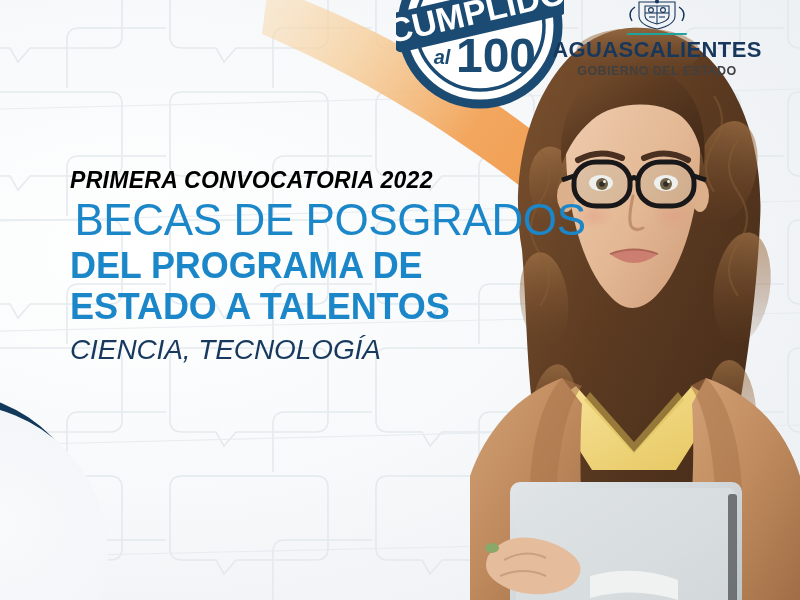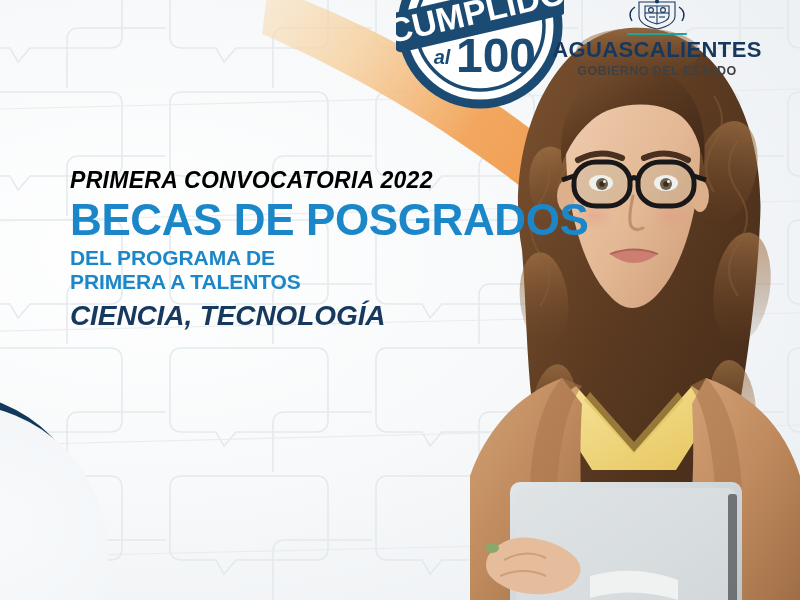--- a/index.html
+++ b/index.html
@@ -140,39 +140,40 @@
     font-weight: 700;
     font-style: italic;
     letter-spacing: .3px;
     color: #000000;
     line-height: 1.05;
     margin: 0 0 6px 0;
     white-space: nowrap;
   }
   .title-main {
     font-size: 44px;
-    font-weight: 700;
+    font-weight: 400;
     color: #1b87c9;
     line-height: .98;
     letter-spacing: -.4px;
     margin: 0 0 5px 0;
     white-space: nowrap;
+    text-align: center;
   }
   .title-sub {
-    font-size: 21px;
+    font-size: 36px;
     font-weight: 700;
     color: #1b87c9;
     line-height: 1.12;
     letter-spacing: -.1px;
     margin: 0;
     white-space: nowrap;
   }
   .title-italic {
     font-size: 28px;
-    font-weight: 700;
+    font-weight: 400;
     font-style: italic;
     color: #17395e;
     line-height: 1.14;
     letter-spacing: -.1px;
     margin: 0;
     white-space: nowrap;
   }
   .gap-md { height: 7px; }
 </style>
 </head>
@@ -412,18 +413,18 @@
       </g>
       <text x="46" y="122" text-anchor="middle" font-family="'Liberation Sans', sans-serif" font-size="20" font-weight="700" font-style="italic" fill="#1b4b72">al</text>
       <text x="100" y="130" text-anchor="middle" font-family="'Liberation Sans', sans-serif" font-size="48" font-weight="700" fill="#1b4b72">100</text>
     </svg>
   </div>
 
   <div class="headline">
     <div class="kicker">PRIMERA CONVOCATORIA 2022</div>
     <div class="title-main">BECAS DE POSGRADOS</div>
     <div class="title-sub">DEL PROGRAMA DE</div>
-    <div class="title-sub">PRIMERA A TALENTOS</div>
+    <div class="title-sub">ESTADO A TALENTOS</div>
     <div class="gap-md"></div>
     <div class="title-italic">CIENCIA, TECNOLOGÍA</div>
   </div>
 
 </div>
 
 </body></html>

